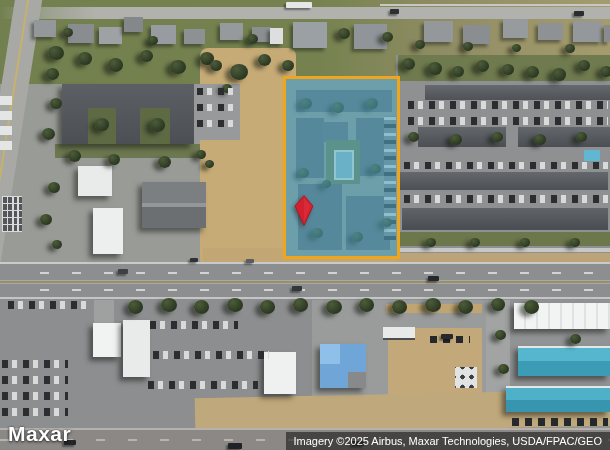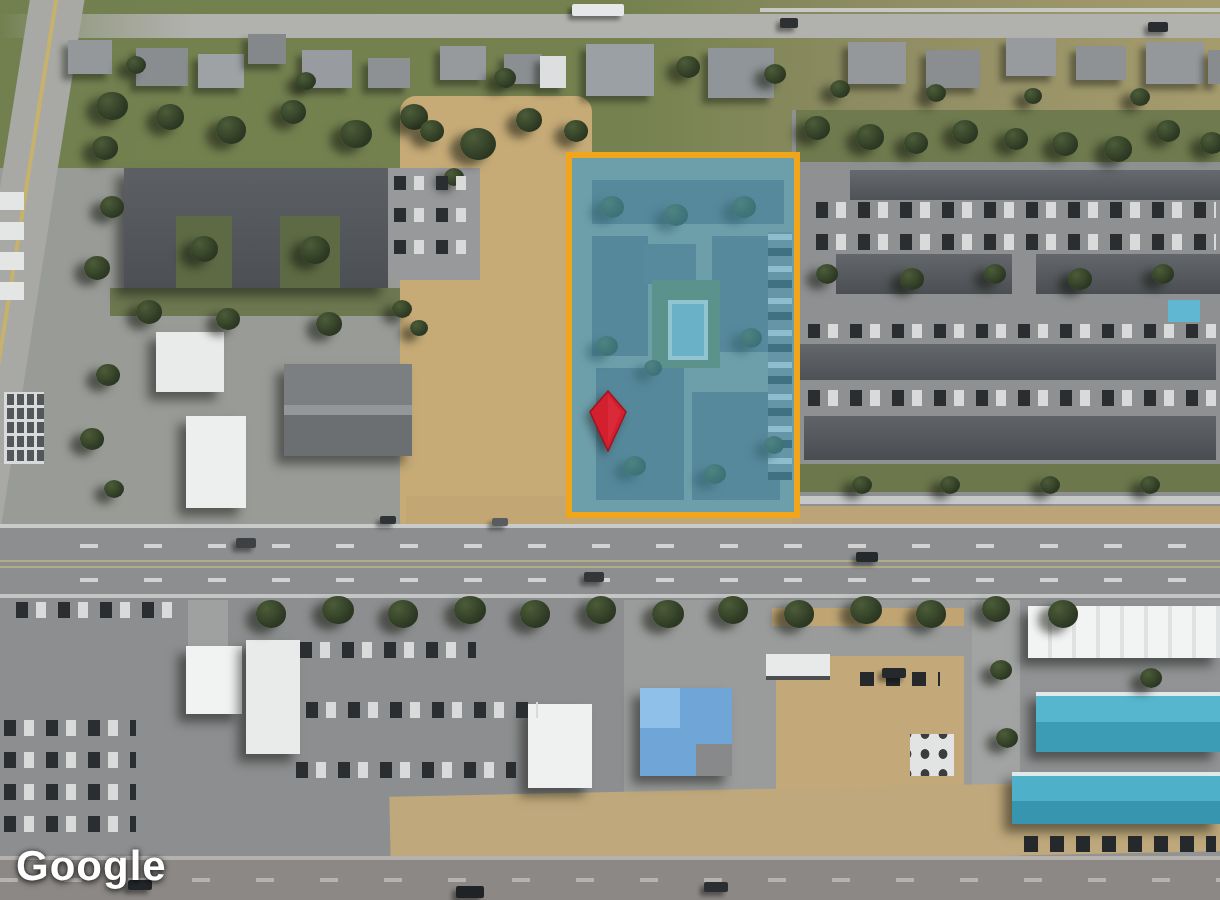--- a/index.html
+++ b/index.html
@@ -244,14 +244,17 @@
     </div>
 
   <div id="parcel"></div>
   <div id="pin">
     <svg width="20" height="31" viewBox="0 0 20 31">
       <polygon points="10,0.5 19,11 10,30.5 1,11" fill="#D2202F" stroke="#A31420" stroke-width="0.8"></polygon>
       <polygon points="10,2.5 16.5,11 10,27" fill="#E0313F" opacity="0.55"></polygon>
     </svg>
   </div>
 
-  <div id="glogo">Google</div>
+  <div id="glogo">Maxar</div>
+  <div id="attrib">
+    <span>Imagery ©2025 Airbus, Maxar Technologies, USDA/FPAC/GEO</span>
+  </div>
 </div>
 
 </body></html>

